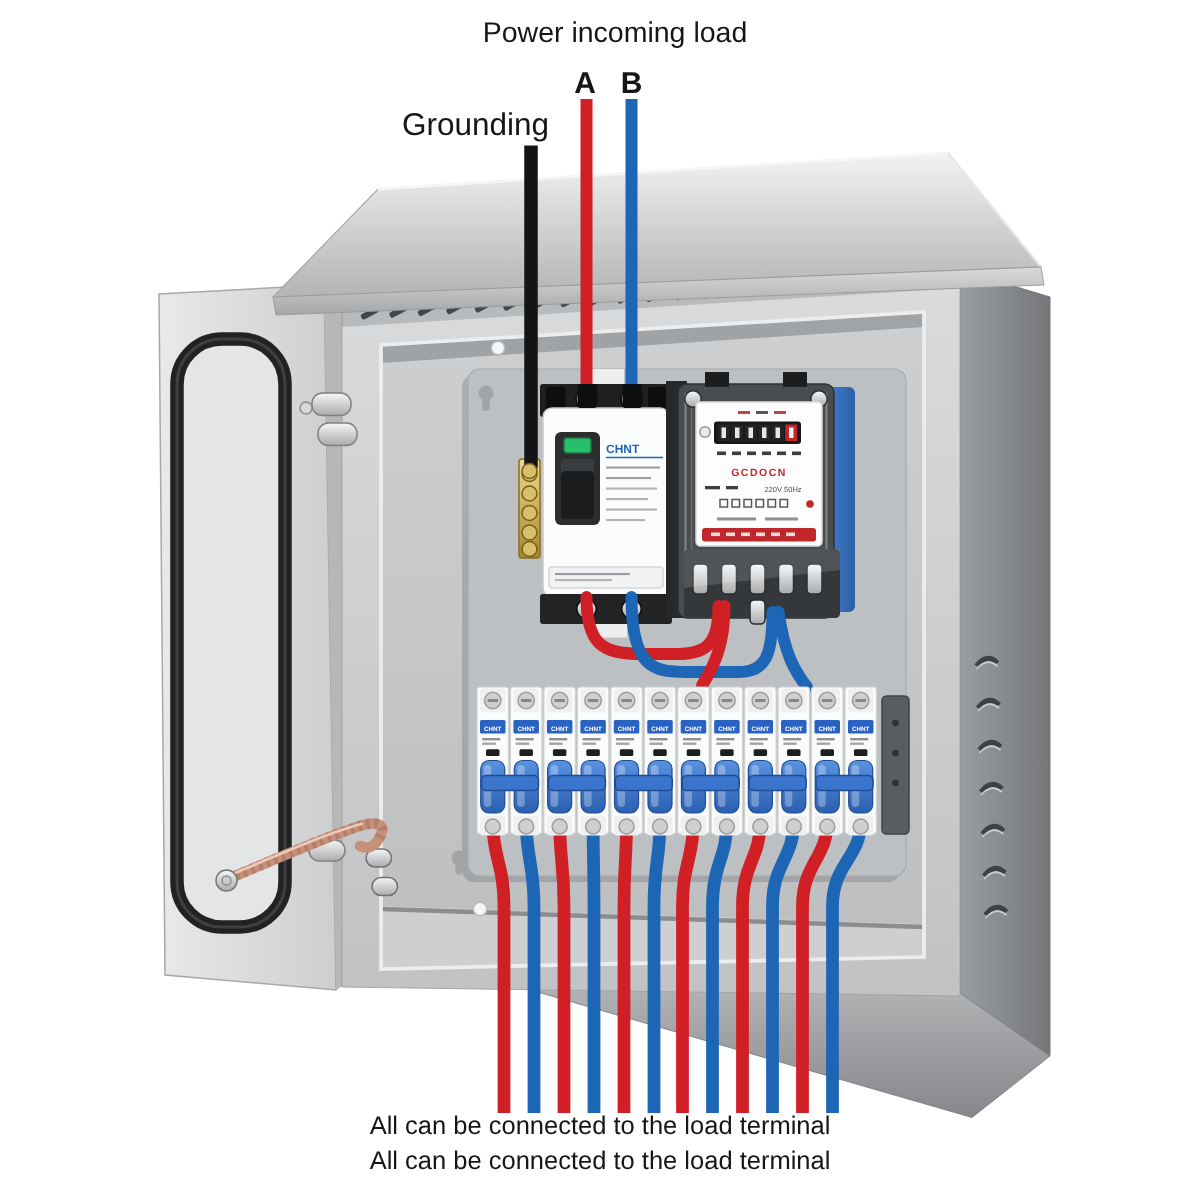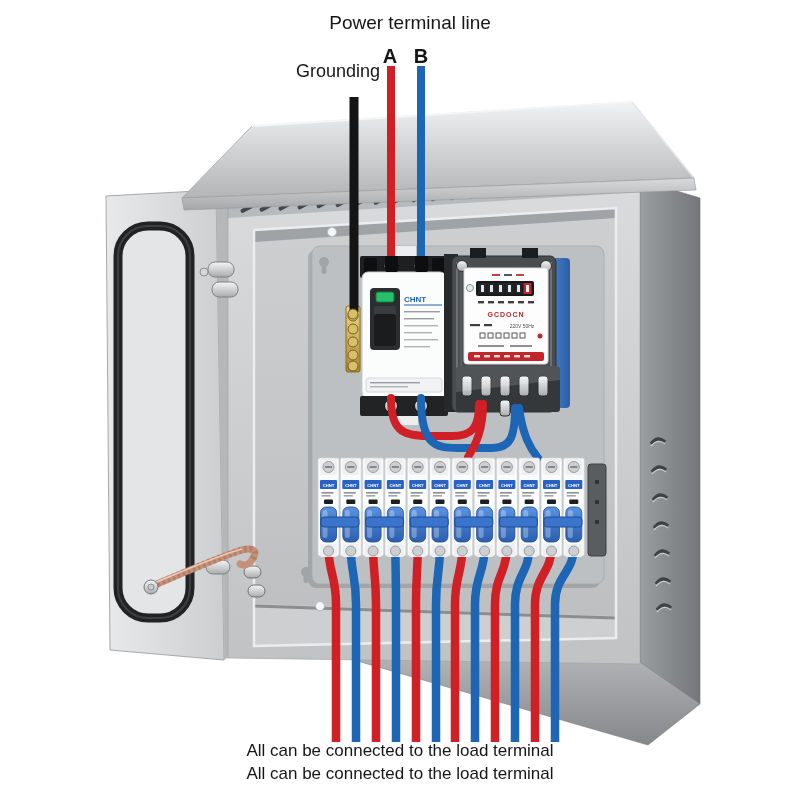--- a/index.html
+++ b/index.html
@@ -3,21 +3,21 @@
 <meta charset="utf-8">
 <style>
   html,body{margin:0;padding:0;background:#ffffff;}
   .canvas{position:relative;width:800px;height:800px;background:#ffffff;overflow:hidden;
           font-family:"Liberation Sans", sans-serif;color:#161616;}
   .canvas svg{position:absolute;left:0;top:0;}
   .lbl{position:absolute;white-space:nowrap;}
   .lbl-power{left:250px;top:12px;width:320px;text-align:center;font-size:19px;}
   .lbl-a{left:378px;top:45px;width:24px;text-align:center;font-size:20px;font-weight:bold;}
   .lbl-b{left:409px;top:45px;width:24px;text-align:center;font-size:20px;font-weight:bold;}
-  .lbl-ground{left:268px;top:61px;width:112px;text-align:right;font-size:18px;}
+  .lbl-ground{left:268px;top:72px;width:112px;font-size:21px;}
   .lbl-note1{left:0;top:741px;width:800px;text-align:center;font-size:17px;}
   .lbl-note2{left:0;top:764px;width:800px;text-align:center;font-size:17px;}
   svg text{font-family:"Liberation Sans", sans-serif;}
   .brand-chnt{font-size:8px;font-weight:bold;fill:#1e63b8;}
   .brand-meter{font-size:7px;font-weight:bold;fill:#c0262a;letter-spacing:1px;}
   .meter-rating{font-size:5px;fill:#4a4c4e;}
   .mcb-brand{font-size:4.2px;font-weight:bold;fill:#ffffff;}
 </style>
 </head>
 <body>
@@ -341,20 +341,20 @@
   <g>
     <line x1="354" y1="97" x2="354" y2="312" stroke="#141414" stroke-width="9"></line>
     <line x1="391" y1="66" x2="391" y2="264" stroke="#d11f26" stroke-width="8"></line>
     <line x1="421" y1="66" x2="421" y2="264" stroke="#1d66b5" stroke-width="8"></line>
     <rect x="385" y="256" width="13" height="16" rx="2" fill="#0d0e0f"></rect>
     <rect x="415" y="256" width="13" height="16" rx="2" fill="#0d0e0f"></rect>
     <circle cx="353" cy="314" r="5" fill="#d8c06a" stroke="#7a5f18"></circle>
   </g>
 </svg>
 
-<div class="lbl lbl-power">Power terminal line</div>
+<div class="lbl lbl-power">Power incoming load</div>
 <div class="lbl lbl-a">A</div>
 <div class="lbl lbl-b">B</div>
 <div class="lbl lbl-ground">Grounding</div>
 <div class="lbl lbl-note1">All can be connected to the load terminal</div>
 <div class="lbl lbl-note2">All can be connected to the load terminal</div>
 
 </div>
 
 </body></html>

